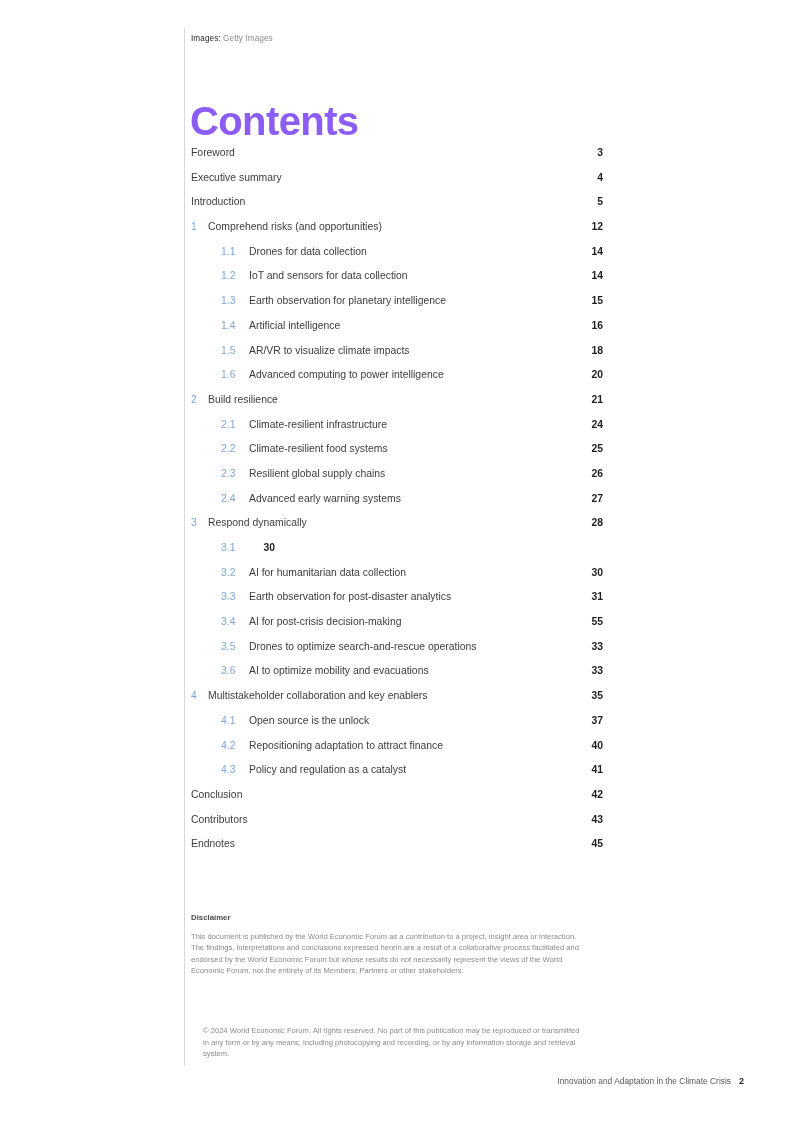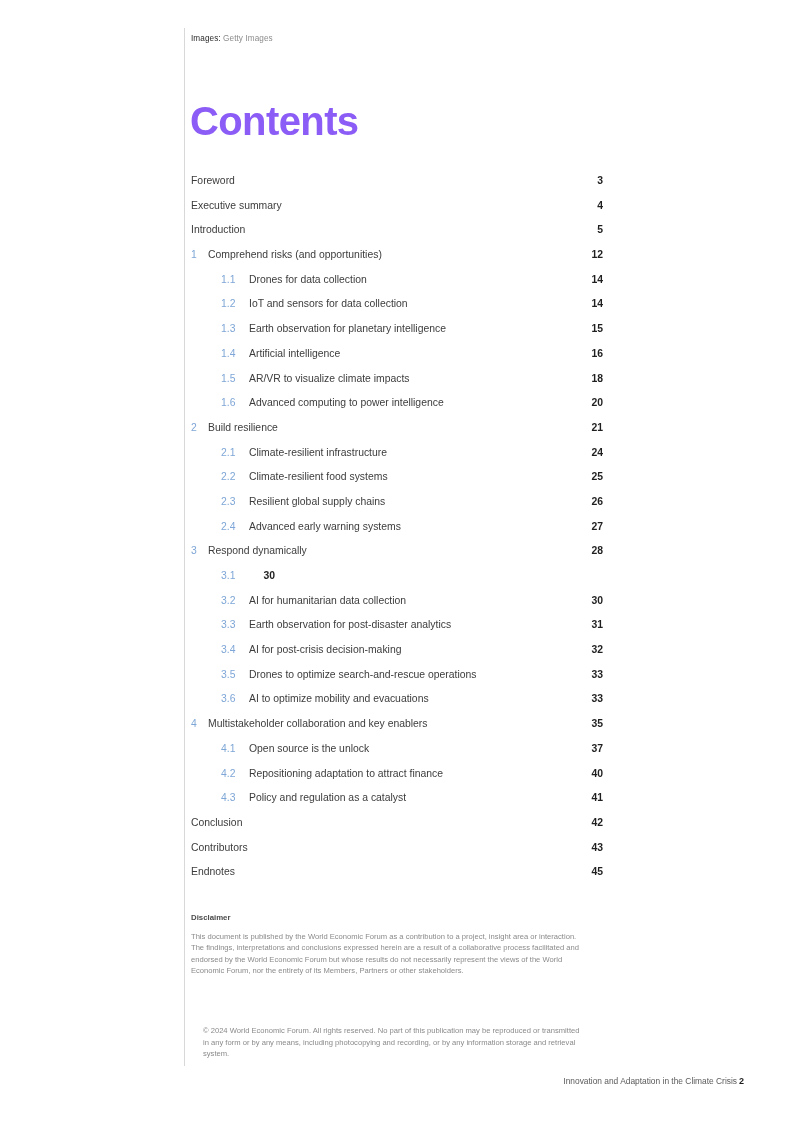--- a/index.html
+++ b/index.html
@@ -59,21 +59,20 @@
     color: #8b5cf6;
     line-height: 1;
   }
 
   
   .toc {
     position: absolute;
     left: 191px;
     top: 147px;
     width: 412px;
-    margin-top: 28px;
   }
 
   .toc-row {
     display: flex;
     align-items: baseline;
     height: 24.7px;
     font-size: 10.4px;
     color: #3c3c3c;
     line-height: 1.1;
   }
@@ -137,21 +136,21 @@
     margin: 12px;
   }
 
   
   .footer {
     position: absolute;
     right: 49px;
     top: 1076px;
     display: flex;
     align-items: baseline;
-    gap: 2px;
+    gap: 8px;
     font-size: 8.4px;
     color: #5a5a5a;
     white-space: nowrap;
   }
   .footer-page {
     font-weight: bold;
     color: #1f1f1f;
     font-size: 9px;
   }
 </style>
@@ -257,21 +256,21 @@
         <span class="toc-page">30</span>
       </div>
       <div class="toc-row lvl2">
         <span class="toc-num">3.3</span>
         <span class="toc-label">Earth observation for post-disaster analytics</span>
         <span class="toc-page">31</span>
       </div>
       <div class="toc-row lvl2">
         <span class="toc-num">3.4</span>
         <span class="toc-label">AI for post-crisis decision-making</span>
-        <span class="toc-page">32</span>
+        <span class="toc-page">55</span>
       </div>
       <div class="toc-row lvl2">
         <span class="toc-num">3.5</span>
         <span class="toc-label">Drones to optimize search-and-rescue operations</span>
         <span class="toc-page">33</span>
       </div>
       <div class="toc-row lvl2">
         <span class="toc-num">3.6</span>
         <span class="toc-label">AI to optimize mobility and evacuations</span>
         <span class="toc-page">33</span>

